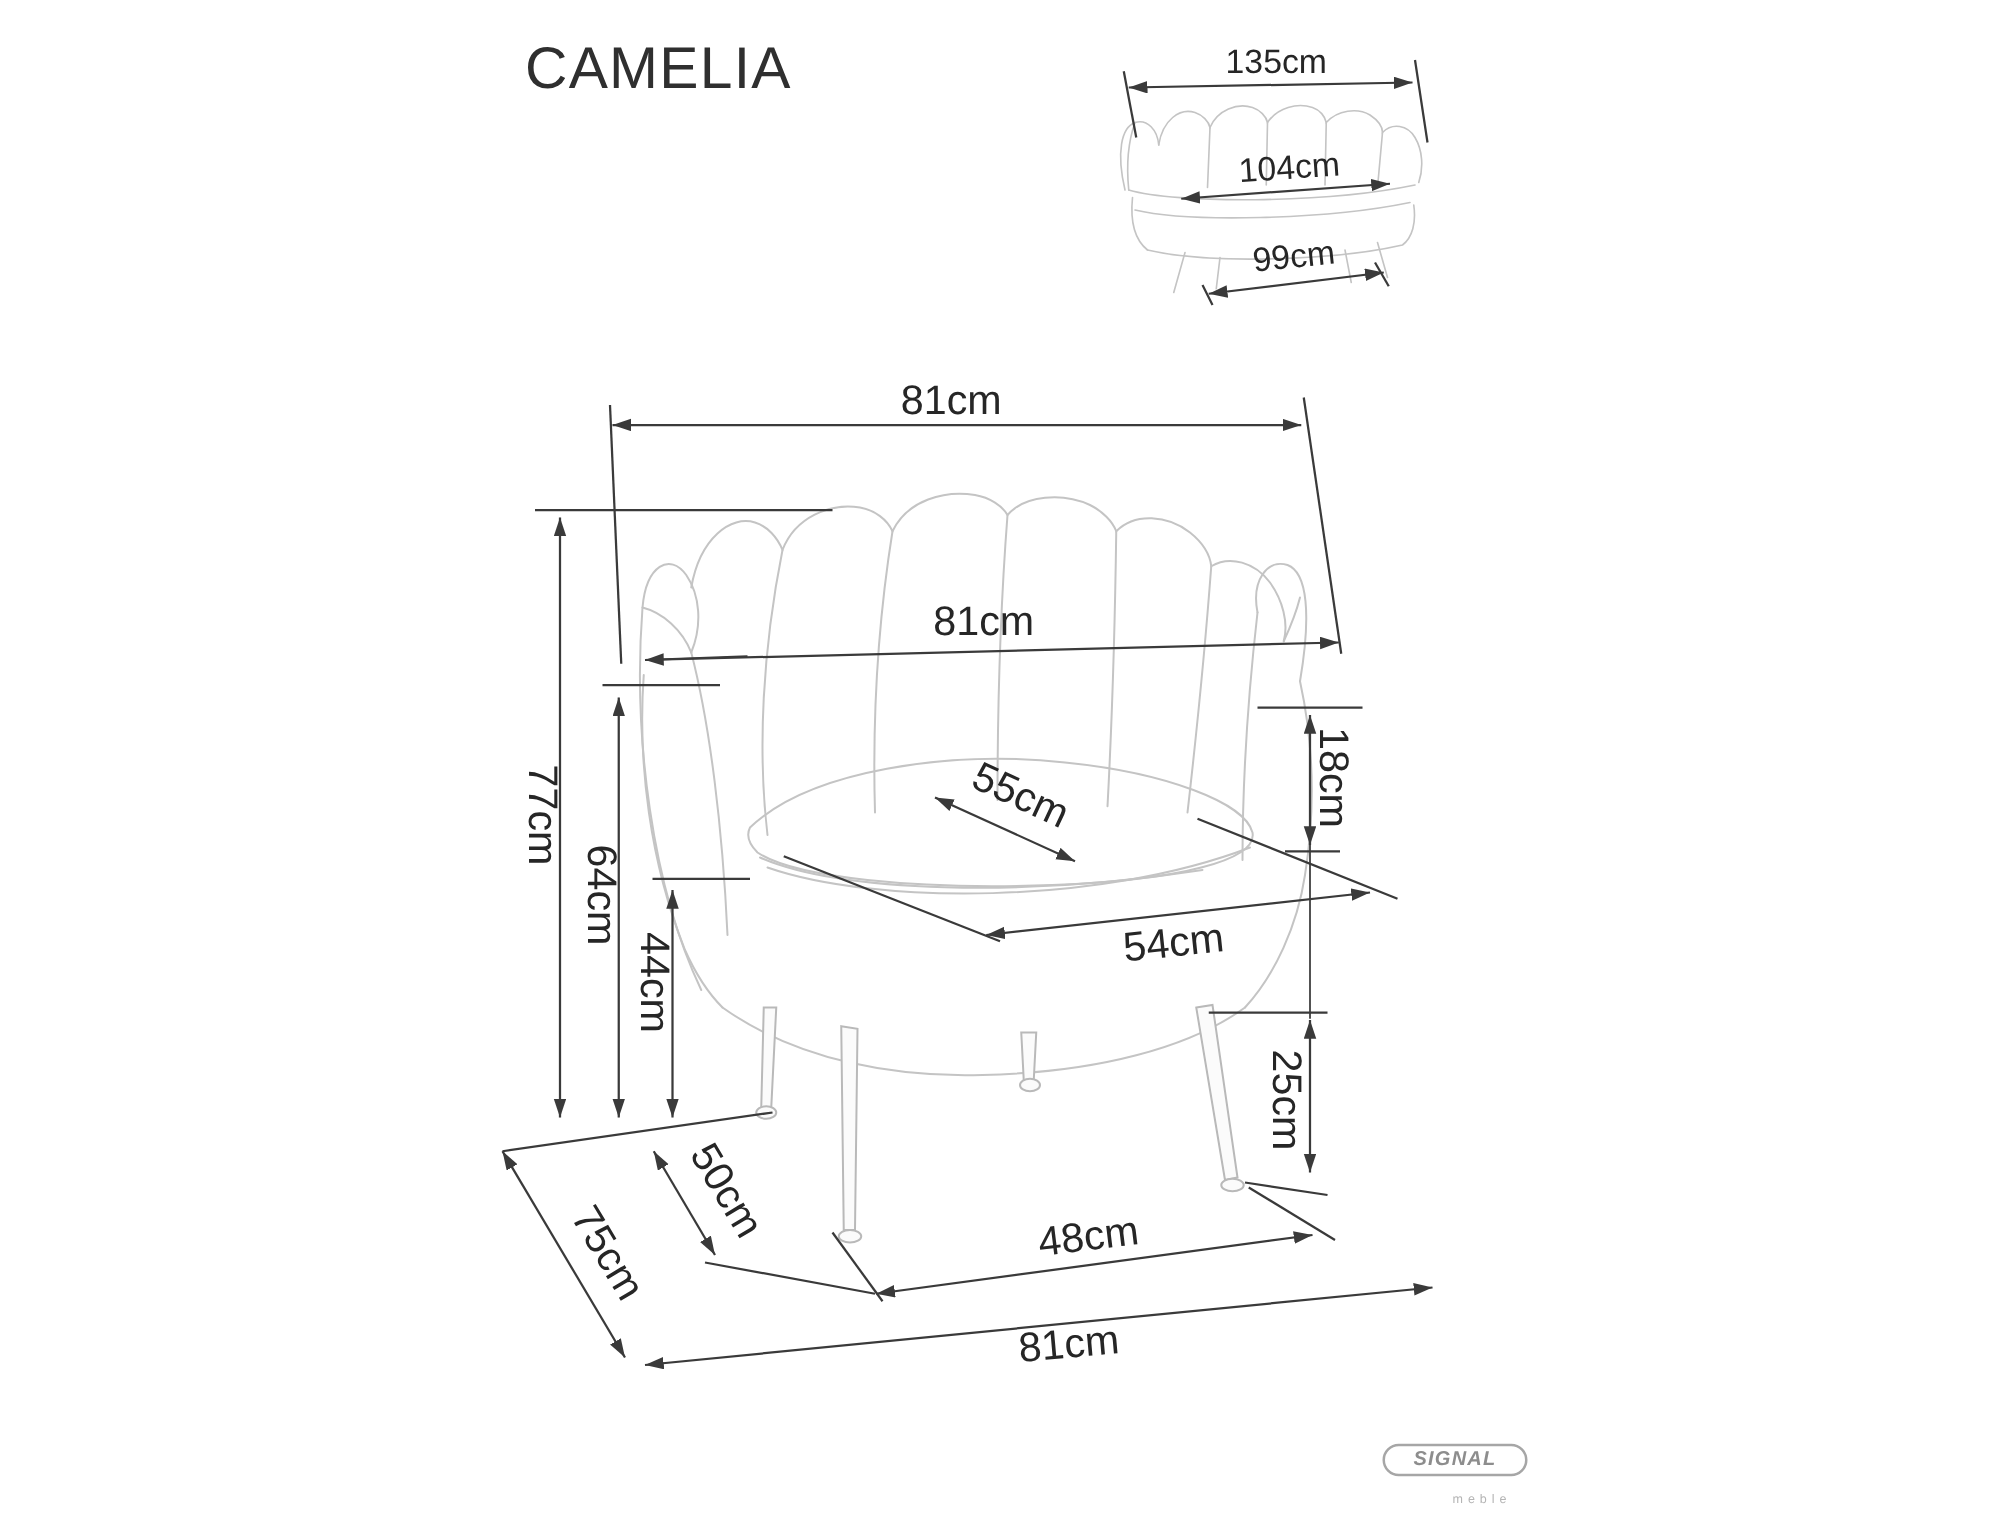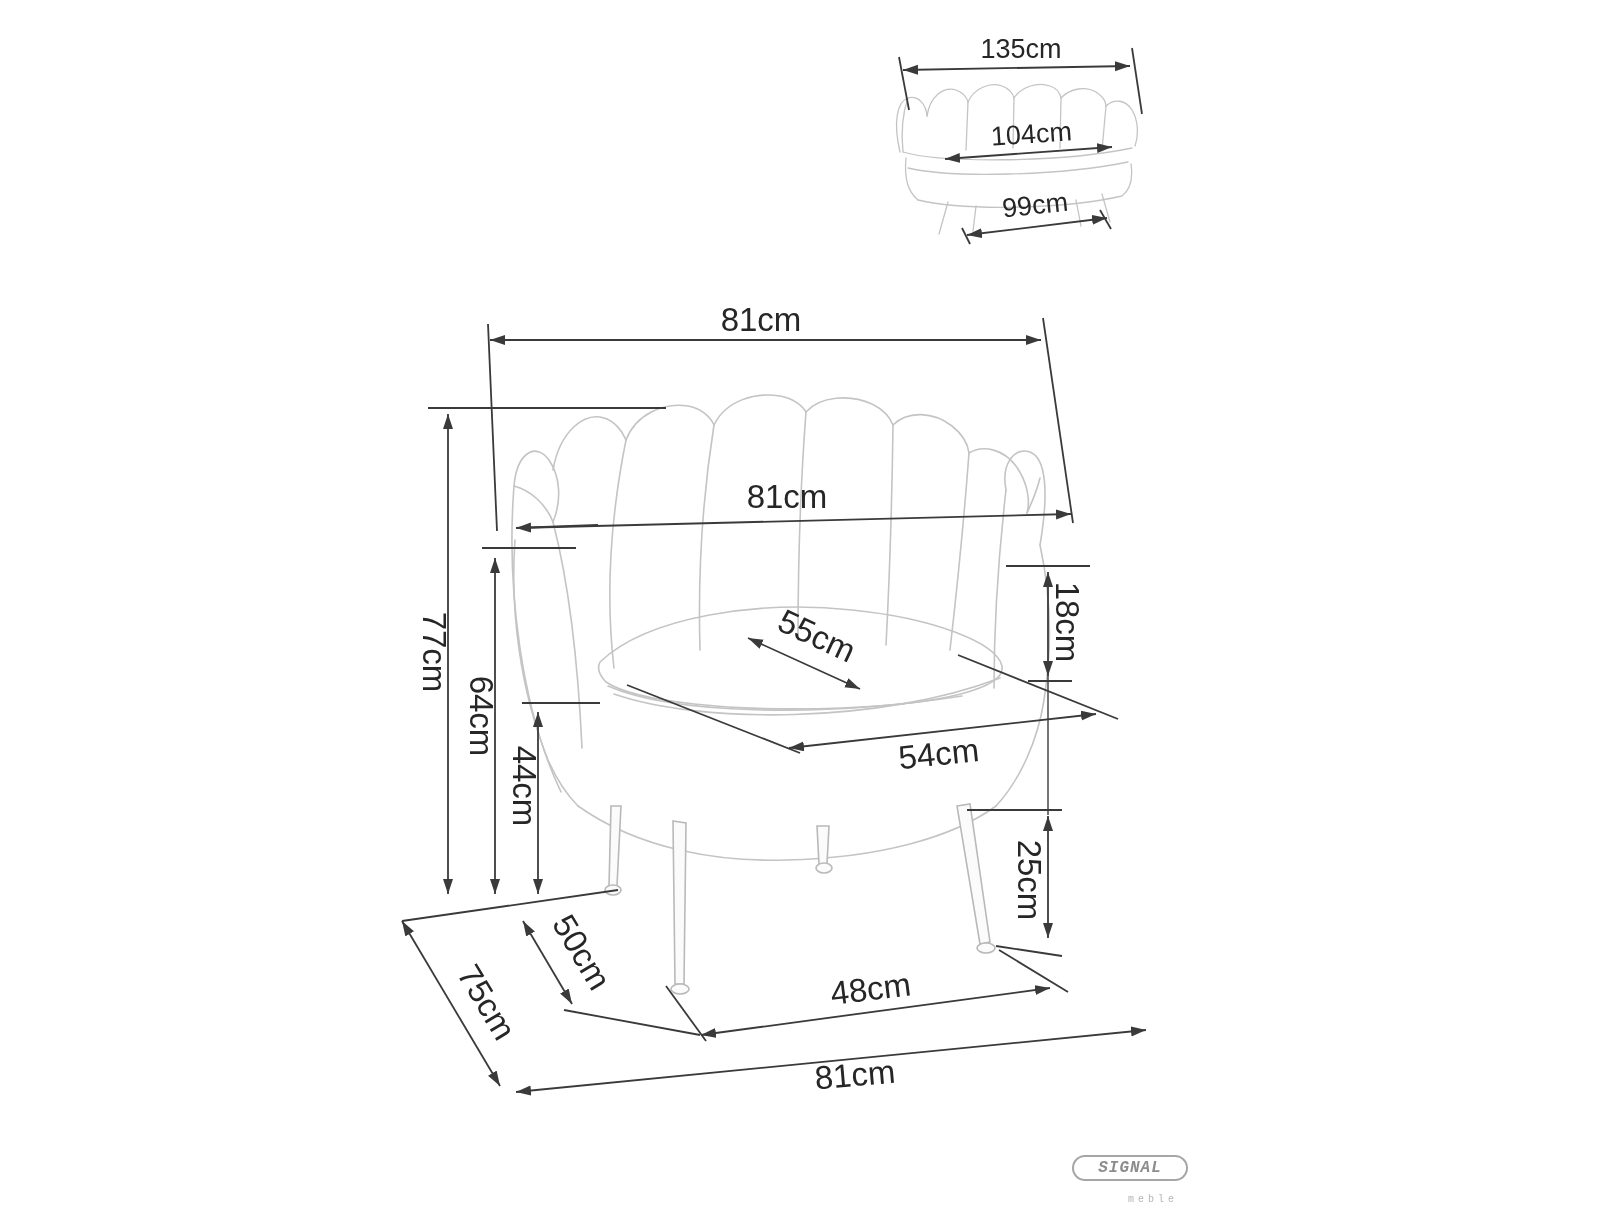--- a/index.html
+++ b/index.html
@@ -1,34 +1,35 @@
 <!DOCTYPE html>
 <html><head>
 <meta charset="utf-8">
 <style>
   html,body{margin:0;padding:0;background:#fff;}
   #stage{position:relative;width:1600px;height:1224px;background:#ffffff;overflow:hidden;
          font-family:"Liberation Sans", sans-serif;}
   #art{position:absolute;left:0;top:0;}
   .title{position:absolute;left:420px;top:26px;font-size:47px;letter-spacing:1px;
          color:#2f2f2f;font-weight:500;}
-  .logo{position:absolute;left:1072px;top:1155px;width:116px;height:34px;font-family:Liberation Mono, monospace;}
+  .logo{position:absolute;left:1106px;top:1155px;width:116px;height:34px;}
   .logo-box{position:absolute;left:0;top:0;width:112px;height:22px;border:2px solid #a6a6a6;
             border-radius:13px;display:flex;align-items:center;justify-content:center;}
   .logo-name{font-size:16px;font-weight:bold;font-style:italic;color:#8d8d8d;letter-spacing:1px;}
   .logo-sub{position:absolute;left:56px;top:23px;font-size:10px;color:#b5b5b5;letter-spacing:4px;margin-top:16px;}
   svg text{fill:#262626;}
   .dim{font-size:33px;}
   .dimsm{font-size:27px;}
 </style>
 </head>
 <body>
 
 <div id="stage">
 
+  <div class="title">CAMELIA</div>
 
   <svg id="art" width="1600" height="1224" viewBox="0 0 1600 1224">
     <defs>
       <marker id="ah" markerUnits="userSpaceOnUse" markerWidth="16" markerHeight="12" refX="15" refY="5" orient="auto-start-reverse">
         <path d="M0,0 L15,5 L0,10 Z" fill="#3a3a3a"></path>
       </marker>
     </defs>
 
     <g stroke="#c4c4c4" stroke-width="1.6" fill="none" stroke-linecap="round">
 

